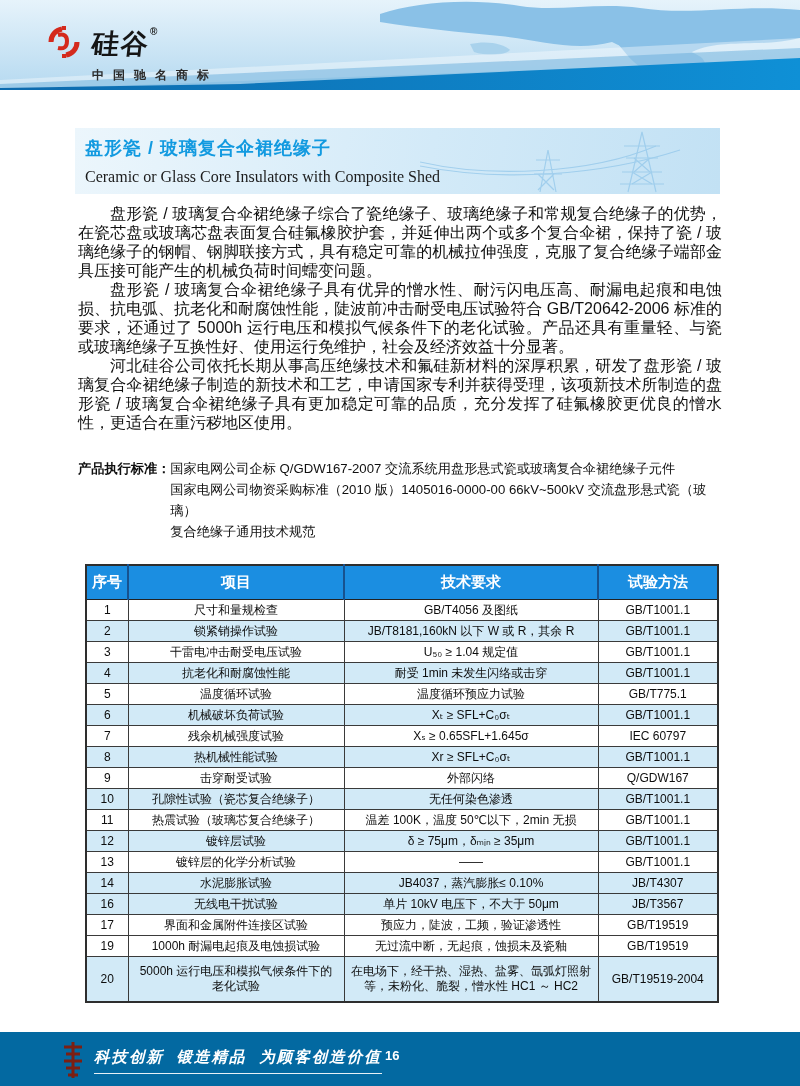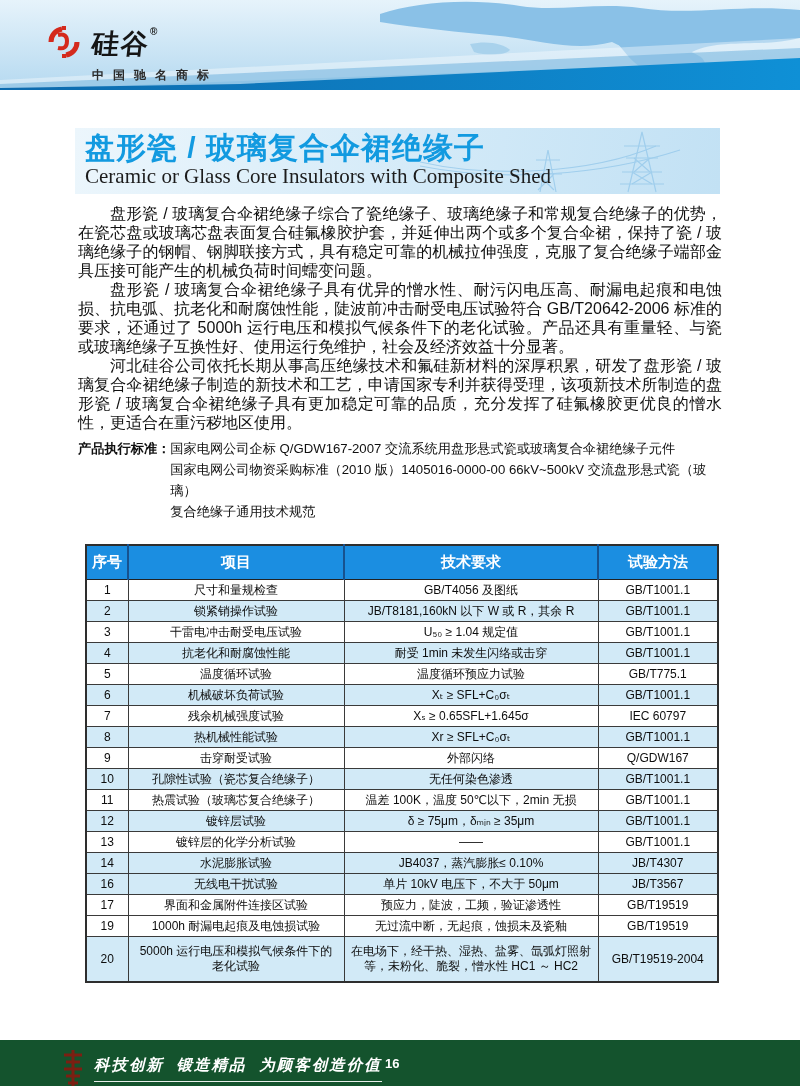--- a/index.html
+++ b/index.html
@@ -16,29 +16,29 @@
            display:inline-block;transform:skewX(-6deg);}
   .logo-reg{font-size:10px;color:#151515;vertical-align:top;font-weight:bold;}
   .logo-tagline{margin-top:5px;font-size:12px;font-weight:bold;color:#2b2b2b;letter-spacing:9px;white-space:nowrap;}
 
   
   .main{position:relative;padding:0 78px;}
   .title-band{position:relative;margin:38px 0 0 -3px;width:645px;height:66px;
               background:linear-gradient(100deg,#ecf6fc 0%,#d3eaf8 55%,#c2e1f4 100%);
               overflow:hidden;}
   .title-band svg.towers{position:absolute;right:0;top:0;opacity:.75;}
-  .title-zh{position:relative;margin:0;padding:4px 0 0 10px;font-size:30px;font-weight:bold;
+  .title-zh{position:relative;margin:0;padding:4px 0 0 10px;font-size:18px;font-weight:bold;
             color:#129ae0;letter-spacing:1px;line-height:32px;}
   .title-en{position:relative;margin:0;padding:0 0 0 10px;font-family:"Liberation Serif","DejaVu Serif",serif;
-            font-size:21px;font-weight:normal;color:#1c1c1c;line-height:25px;}
+            font-size:16px;font-weight:normal;color:#1c1c1c;line-height:25px;}
 
   .paras{margin-top:10px;}
   .paras p{margin:0;text-indent:2em;text-align:justify;font-size:16px;line-height:19px;color:#101010;}
 
-  .standards{display:flex;margin-top:6px;font-size:13.2px;line-height:21px;color:#101010;}
+  .standards{display:flex;margin-top:26px;font-size:13.2px;line-height:21px;color:#101010;}
   .std-label{white-space:nowrap;font-weight:bold;}
   .std-lines{flex:1;}
   .std-line{margin:0;}
 
   
   table.spec{border-collapse:collapse;margin:22px 0 0 7px;width:632px;
              border:2px solid #2e2e2e;table-layout:fixed;}
   table.spec col.c-no{width:42px;}
   table.spec col.c-item{width:216px;}
   table.spec col.c-req{width:254px;}
@@ -47,21 +47,21 @@
                 height:31px;border-left:2px solid #17528e;border-bottom:1.5px solid #222;}
   table.spec th:first-child{border-left:none;}
   table.spec td{border:1px solid #3a3a3a;font-size:12px;color:#0d0d0d;height:18px;
                 padding:1px 6px;line-height:1.25;overflow:hidden;}
   table.spec td.cell-no,table.spec td.cell-method{text-align:center;padding:1px 2px;}
   table.spec td.cell-item,table.spec td.cell-req{text-align:center;}
   table.spec tr.tint td{background:#d2eaf7;}
   table.spec tr.tall td{height:42px;}
 
   
-  .ftr{position:absolute;left:0;bottom:0;width:800px;height:46px;background:#14532d;}
+  .ftr{position:absolute;left:0;bottom:0;width:800px;height:54px;background:#0369a1;}
   .ftr-inner{position:absolute;left:62px;top:8px;display:flex;align-items:center;gap:10px;}
   .slogan{font-size:15.5px;font-weight:bold;font-style:italic;color:#ffffff;
           letter-spacing:2px;white-space:pre;border-bottom:1px solid rgba(255,255,255,.9);
           padding-bottom:5px;}
   .page-num{position:absolute;left:385px;top:16px;font-size:13px;font-weight:bold;color:#ffffff;}
 </style>
 </head>
 <body>
 
 <div class="page">

